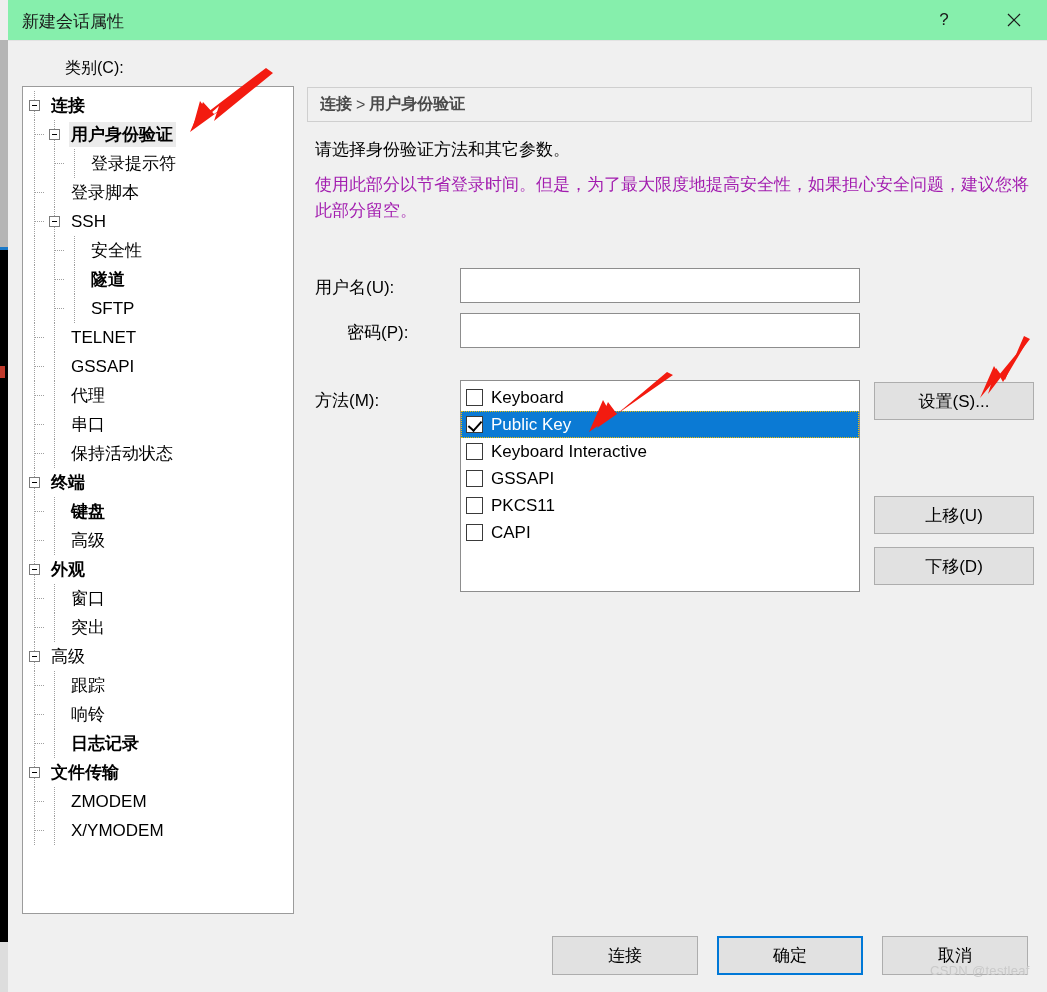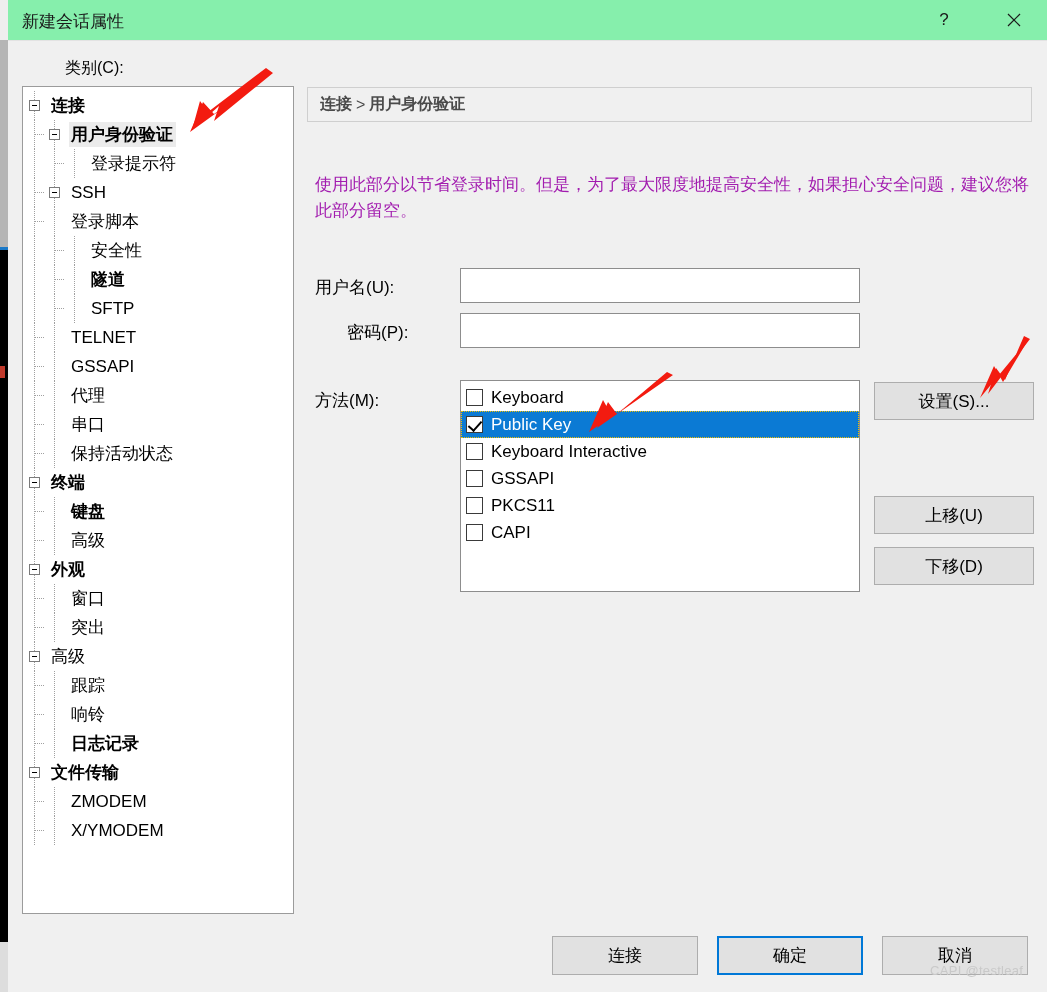--- a/index.html
+++ b/index.html
@@ -311,31 +311,31 @@
               <span class="guide" style="left: 51px;"></span>
               <span class="elbow" style="left: 32px;"></span>
             </span>
             <span class="lbl">登录提示符</span>
           </div>
           <div class="tnode">
             <span class="indent" style="width: 46px;">
               <span class="guide" style="left: 11px;"></span>
               <span class="guide" style="left: 31px;"></span>
               <span class="elbow" style="left: 12px;"></span>
+            </span>
+            <span class="lbl">登录脚本</span>
+          </div>
+          <div class="tnode">
+            <span class="indent" style="width: 46px;">
+              <span class="guide" style="left: 11px;"></span>
+              <span class="guide" style="left: 31px;"></span>
+              <span class="elbow" style="left: 12px;"></span>
               <span class="toggle" style="left: 26px;"></span>
             </span>
             <span class="lbl">SSH</span>
-          </div>
-          <div class="tnode">
-            <span class="indent" style="width: 46px;">
-              <span class="guide" style="left: 11px;"></span>
-              <span class="guide" style="left: 31px;"></span>
-              <span class="elbow" style="left: 12px;"></span>
-            </span>
-            <span class="lbl">登录脚本</span>
           </div>
           <div class="tnode">
             <span class="indent" style="width: 66px;">
               <span class="guide" style="left: 11px;"></span>
               <span class="guide" style="left: 31px;"></span>
               <span class="guide" style="left: 51px;"></span>
               <span class="elbow" style="left: 32px;"></span>
             </span>
             <span class="lbl">安全性</span>
           </div>
@@ -499,20 +499,21 @@
           </div>
         </div>
     </div>
 
     <div class="breadcrumb">
       <span>连接</span>
       <span class="sep">&gt;</span>
       <span>用户身份验证</span>
     </div>
 
+    <div class="desc1">请选择身份验证方法和其它参数。</div>
     <div class="desc2">使用此部分以节省登录时间。但是，为了最大限度地提高安全性，如果担心安全问题，建议您将此部分留空。</div>
 
     <div class="flabel user">用户名(U):</div>
     <input class="finput user" type="text" value="" style="">
 
     <div class="flabel pass">密码(P):</div>
     <input class="finput pass" type="password" value="" style="">
 
     <div class="flabel meth">方法(M):</div>
     <div class="methodlist">
@@ -557,21 +558,21 @@
     <div class="bbtn connect">
       <span>连接</span>
     </div>
     <div class="bbtn ok">
       <span>确定</span>
     </div>
     <div class="bbtn cancel">
       <span>取消</span>
     </div>
 
-    <div class="watermark">CAPI @testleaf</div>
+    <div class="watermark">CSDN @testleaf</div>
 
   </div>
 
   <svg class="arrow" style="left:170px; top:68px; width:110px; height:80px;" viewBox="0 0 110 80">
     <polygon points="103,5 44,53 49,38 22,62 30,33 38,44 96,0" fill="#f31b10"></polygon>
     <polygon points="100,6 20,64 33,34 44,46" fill="#f31b10"></polygon>
   </svg>
 
   <svg class="arrow" style="left:555px; top:372px; width:125px; height:66px;" viewBox="0 0 125 66">
     <polygon points="118,3 42,56 53,30 62,42 112,0" fill="#f31b10"></polygon>

